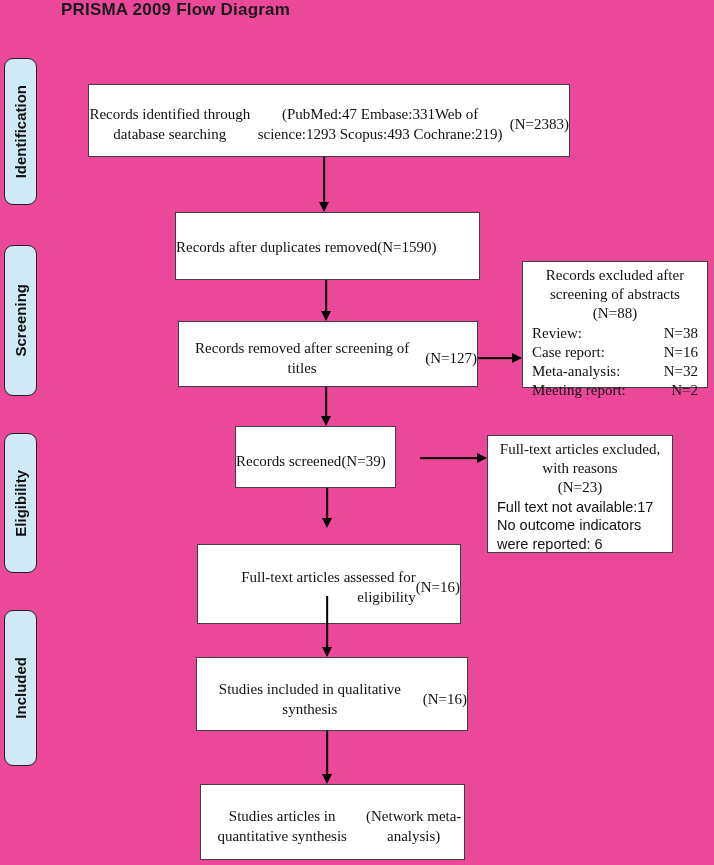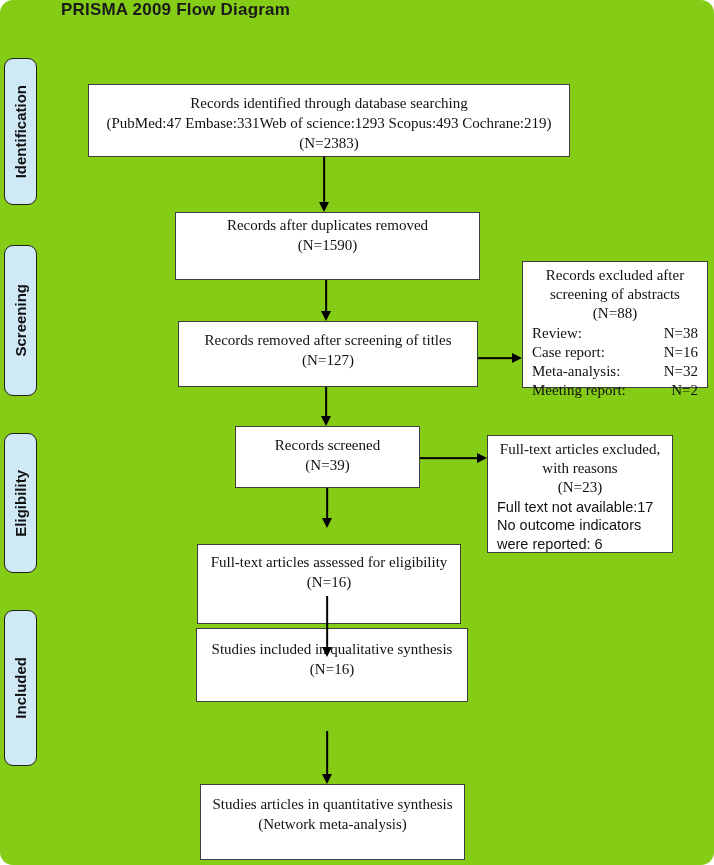--- a/index.html
+++ b/index.html
@@ -1,22 +1,21 @@
 <!DOCTYPE html>
 <html><head>
 <meta charset="utf-8">
 <style>
   html,body { margin:0; padding:0; background:#ffffff; }
   #canvas {
     position:relative;
     width:714px; height:865px;
-    background:#84cc16;
+    background:#ec4899;
     font-family:"Liberation Serif", serif;
     overflow:hidden;
-    border-radius:13px;
   }
   .page-title {
     position:absolute; left:61px; top:0px;
     font-family:"Liberation Sans", sans-serif;
     font-weight:bold; font-size:17px; color:#1a1a1a;
     letter-spacing:0.2px;
   }
   
   .stage {
     position:absolute; left:4px; width:33px;
@@ -37,30 +36,30 @@
   #stage-screening      { top:245px; height:151px; }
   #stage-eligibility    { top:433px; height:140px; }
   #stage-included       { top:610px; height:156px; }
 
   
   .fbox {
     position:absolute;
     background:#fff;
     border:1.6px solid #3f3f3f;
     box-sizing:border-box;
-    display:flex; flex-direction:column; align-items:center;
+    display:flex; align-items:center;
     text-align:center;
     font-size:15px; line-height:1.33; color:#111;
   }
   #box-records-identified { left:88px;  top:84px;  width:482px; height:73px; padding-top:9px; }
   #box-duplicates-removed { left:175px; top:212px; width:305px; height:68px; padding-top:3px; }
   #box-titles-removed     { left:178px; top:321px; width:300px; height:66px; padding-top:9px; }
-  #box-records-screened   { left:235px; top:426px; width:185px; height:62px; padding-top:9px; }
+  #box-records-screened   { left:235px; top:426px; width:161px; height:62px; padding-top:9px; }
   #box-fulltext-assessed  { left:197px; top:544px; width:264px; height:80px; padding-top:8px;text-align:right; }
-  #box-qualitative        { left:196px; top:628px; width:272px; height:74px; padding-top:11px; }
+  #box-qualitative        { left:196px; top:657px; width:272px; height:74px; padding-top:11px; }
   #box-quantitative       { left:200px; top:784px; width:265px; height:76px; padding-top:10px; }
 
   
   .sbox {
     position:absolute;
     background:#fff;
     border:1.6px solid #3f3f3f;
     box-sizing:border-box;
     font-size:15px; line-height:1.28; color:#111;
     padding:4px 9px;

